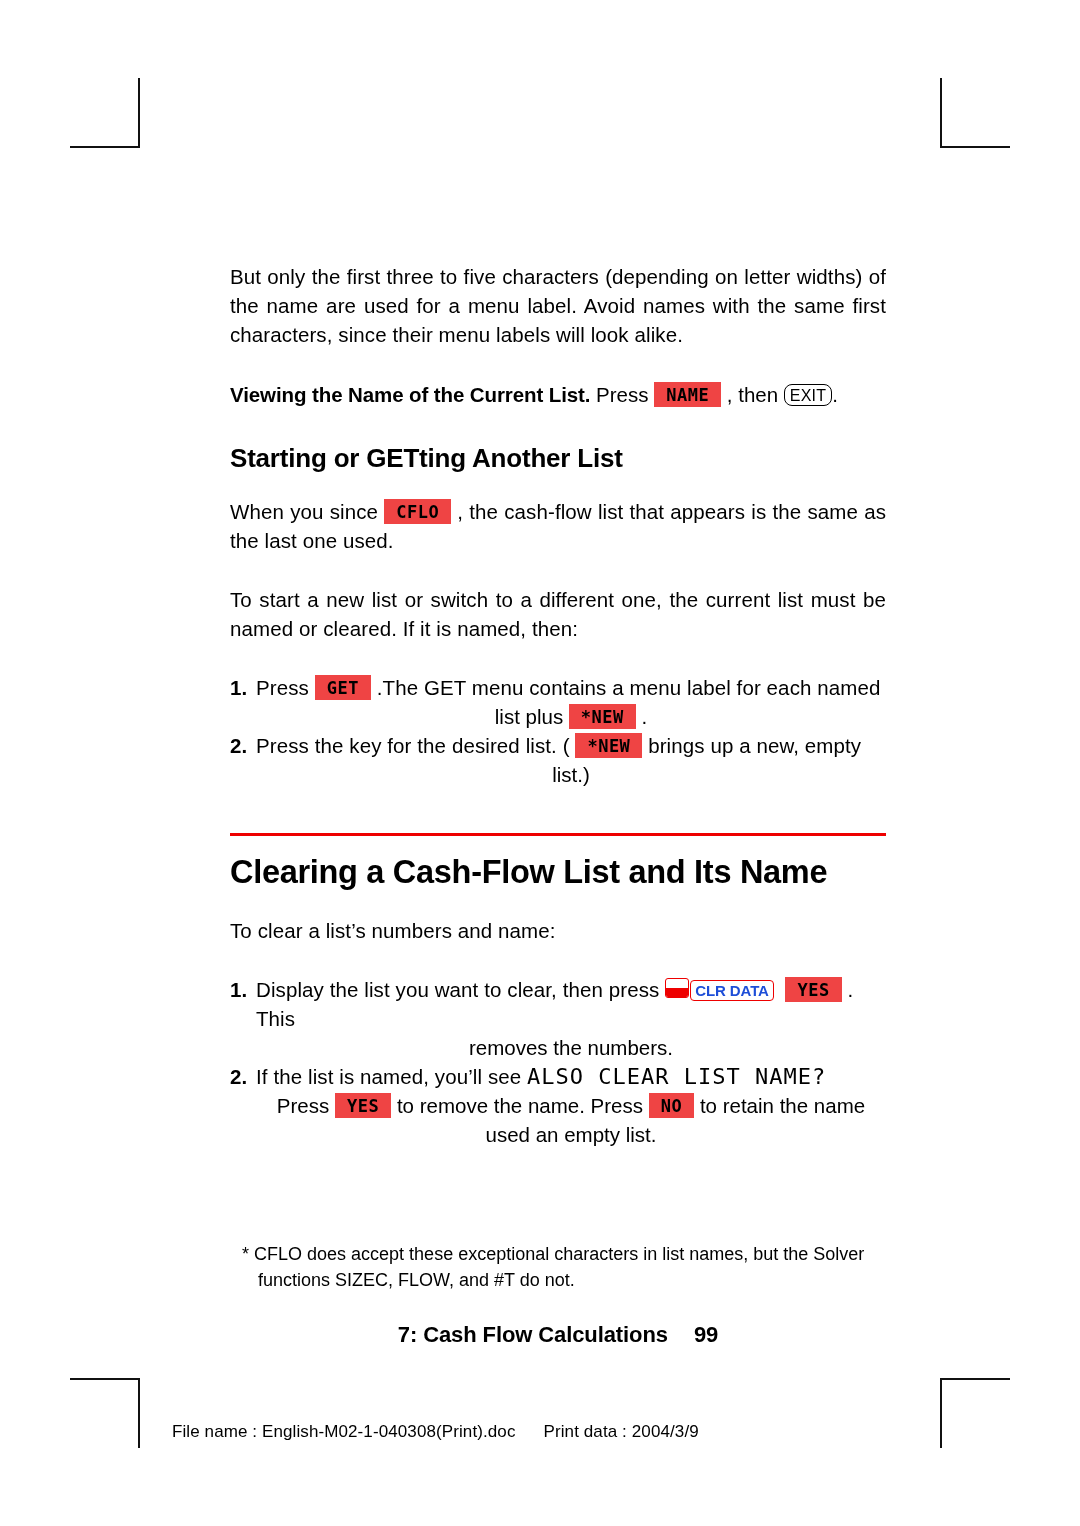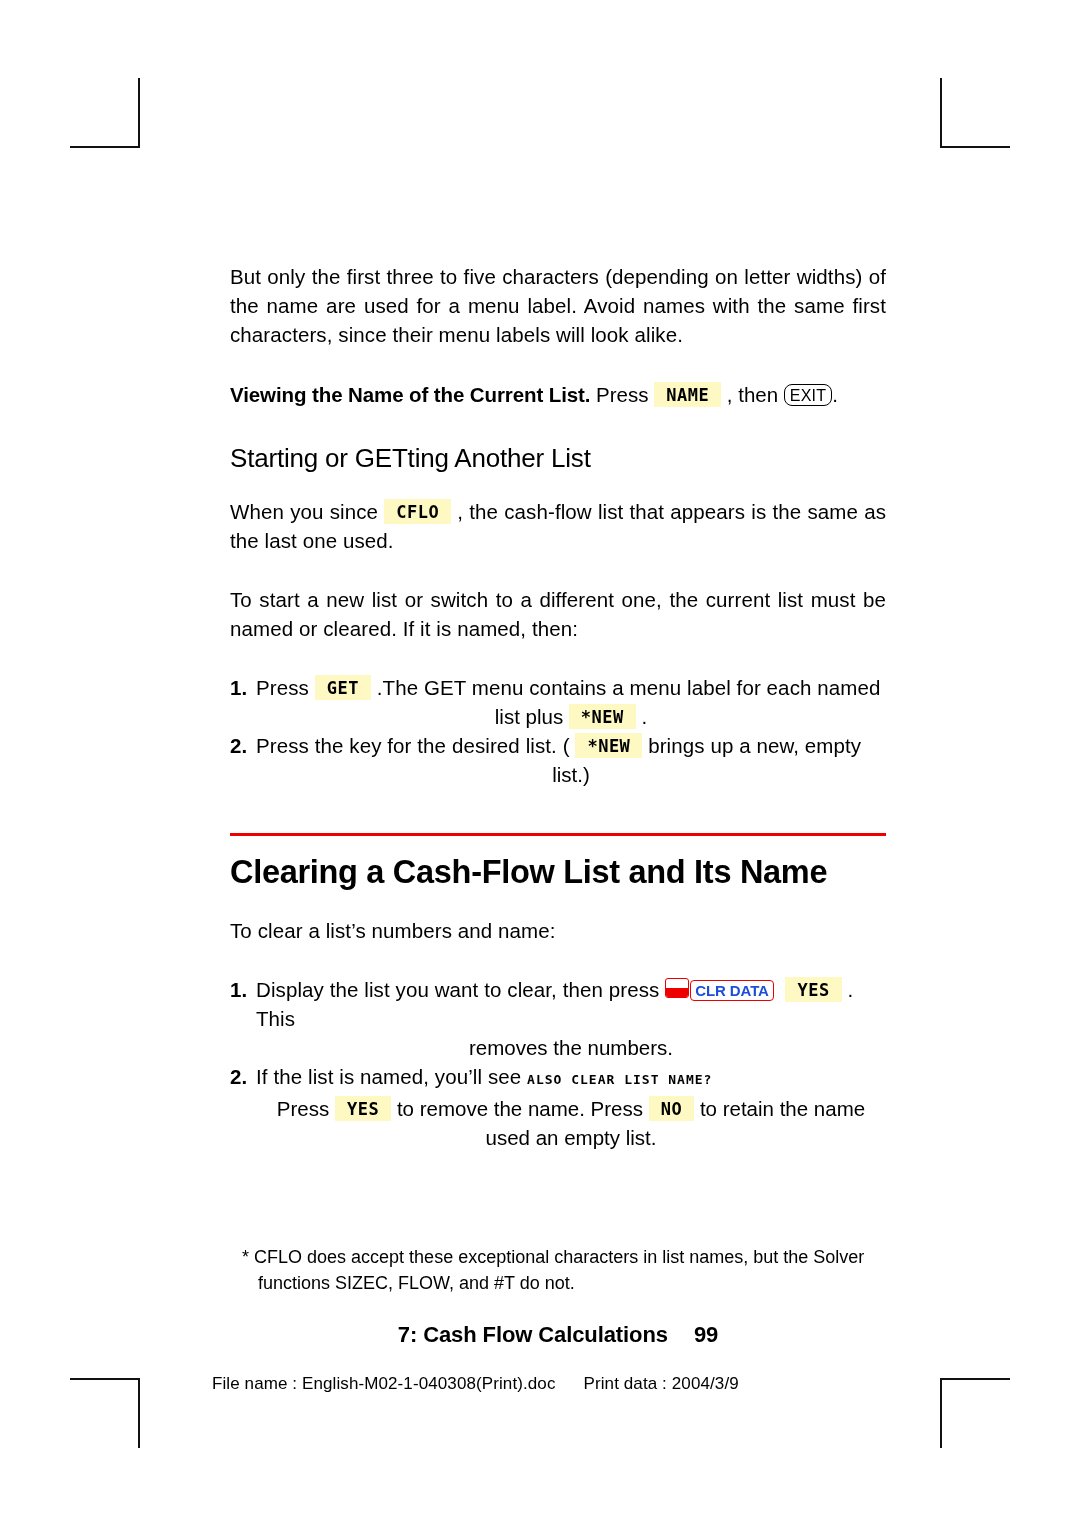--- a/index.html
+++ b/index.html
@@ -65,21 +65,21 @@
   .runin {
     font-size: 20.5px;
     line-height: 32px;
     margin: 0;
   }
   .runin b { font-weight: bold; letter-spacing: -0.1px; }
 
   
   h2.sub {
     font-size: 26px;
-    font-weight: normal;
+    font-weight: bold;
     margin: 0;
     letter-spacing: -0.2px;
     line-height: 34px;
   }
   .rule-red {
     height: 3px;
     background: #ee0000;
     width: 100%;
     margin: 0;
   }
@@ -111,21 +111,21 @@
   .step-cont {
     margin-left: 26px;
     font-size: 20.5px;
     line-height: 29px;
     text-align: center;
   }
 
   
   .softkey {
     display: inline-block;
-    background: #fef9c3;
+    background: #ef4444;
     font-family: "DejaVu Sans Mono", monospace;
     font-size: 17px;
     font-weight: bold;
     letter-spacing: 0.5px;
     padding: 3px 12px 2px 12px;
     line-height: 20px;
     vertical-align: 1px;
     color: #000;
     white-space: pre;
   }
@@ -169,22 +169,22 @@
   }
   .shiftkey i {
     position: absolute;
     left: 0; right: 0; bottom: 0;
     height: 50%;
     background: #ee0000;
     display: block;
   }
   .lcd {
     font-family: "DejaVu Sans Mono", monospace;
-    font-size: 13px;
-    font-weight: bold;
+    font-size: 22px;
+    font-weight: normal;
     letter-spacing: 1px;
   }
 
   
   .footnote {
     font-size: 18px;
     line-height: 26px;
     margin: 12px;
   }
   .footnote .fn-body {
@@ -203,25 +203,24 @@
     font-size: 22px;
     font-weight: bold;
     letter-spacing: -0.1px;
   }
   .runfoot .pg { margin-left: 26px; }
 
   
   .slug {
     position: absolute;
     left: 172px;
-    top: 1374px;
+    top: 1422px;
     font-size: 17px;
     letter-spacing: 0.1px;
     white-space: pre;
-    margin-left: 40px;
   }
   .slug .sp { display: inline-block; width: 28px; }
 </style>
 </head>
 <body>
 
 <div class="crop crop-tl">
   <span class="v"></span>
   <span class="h"></span>
 </div>

